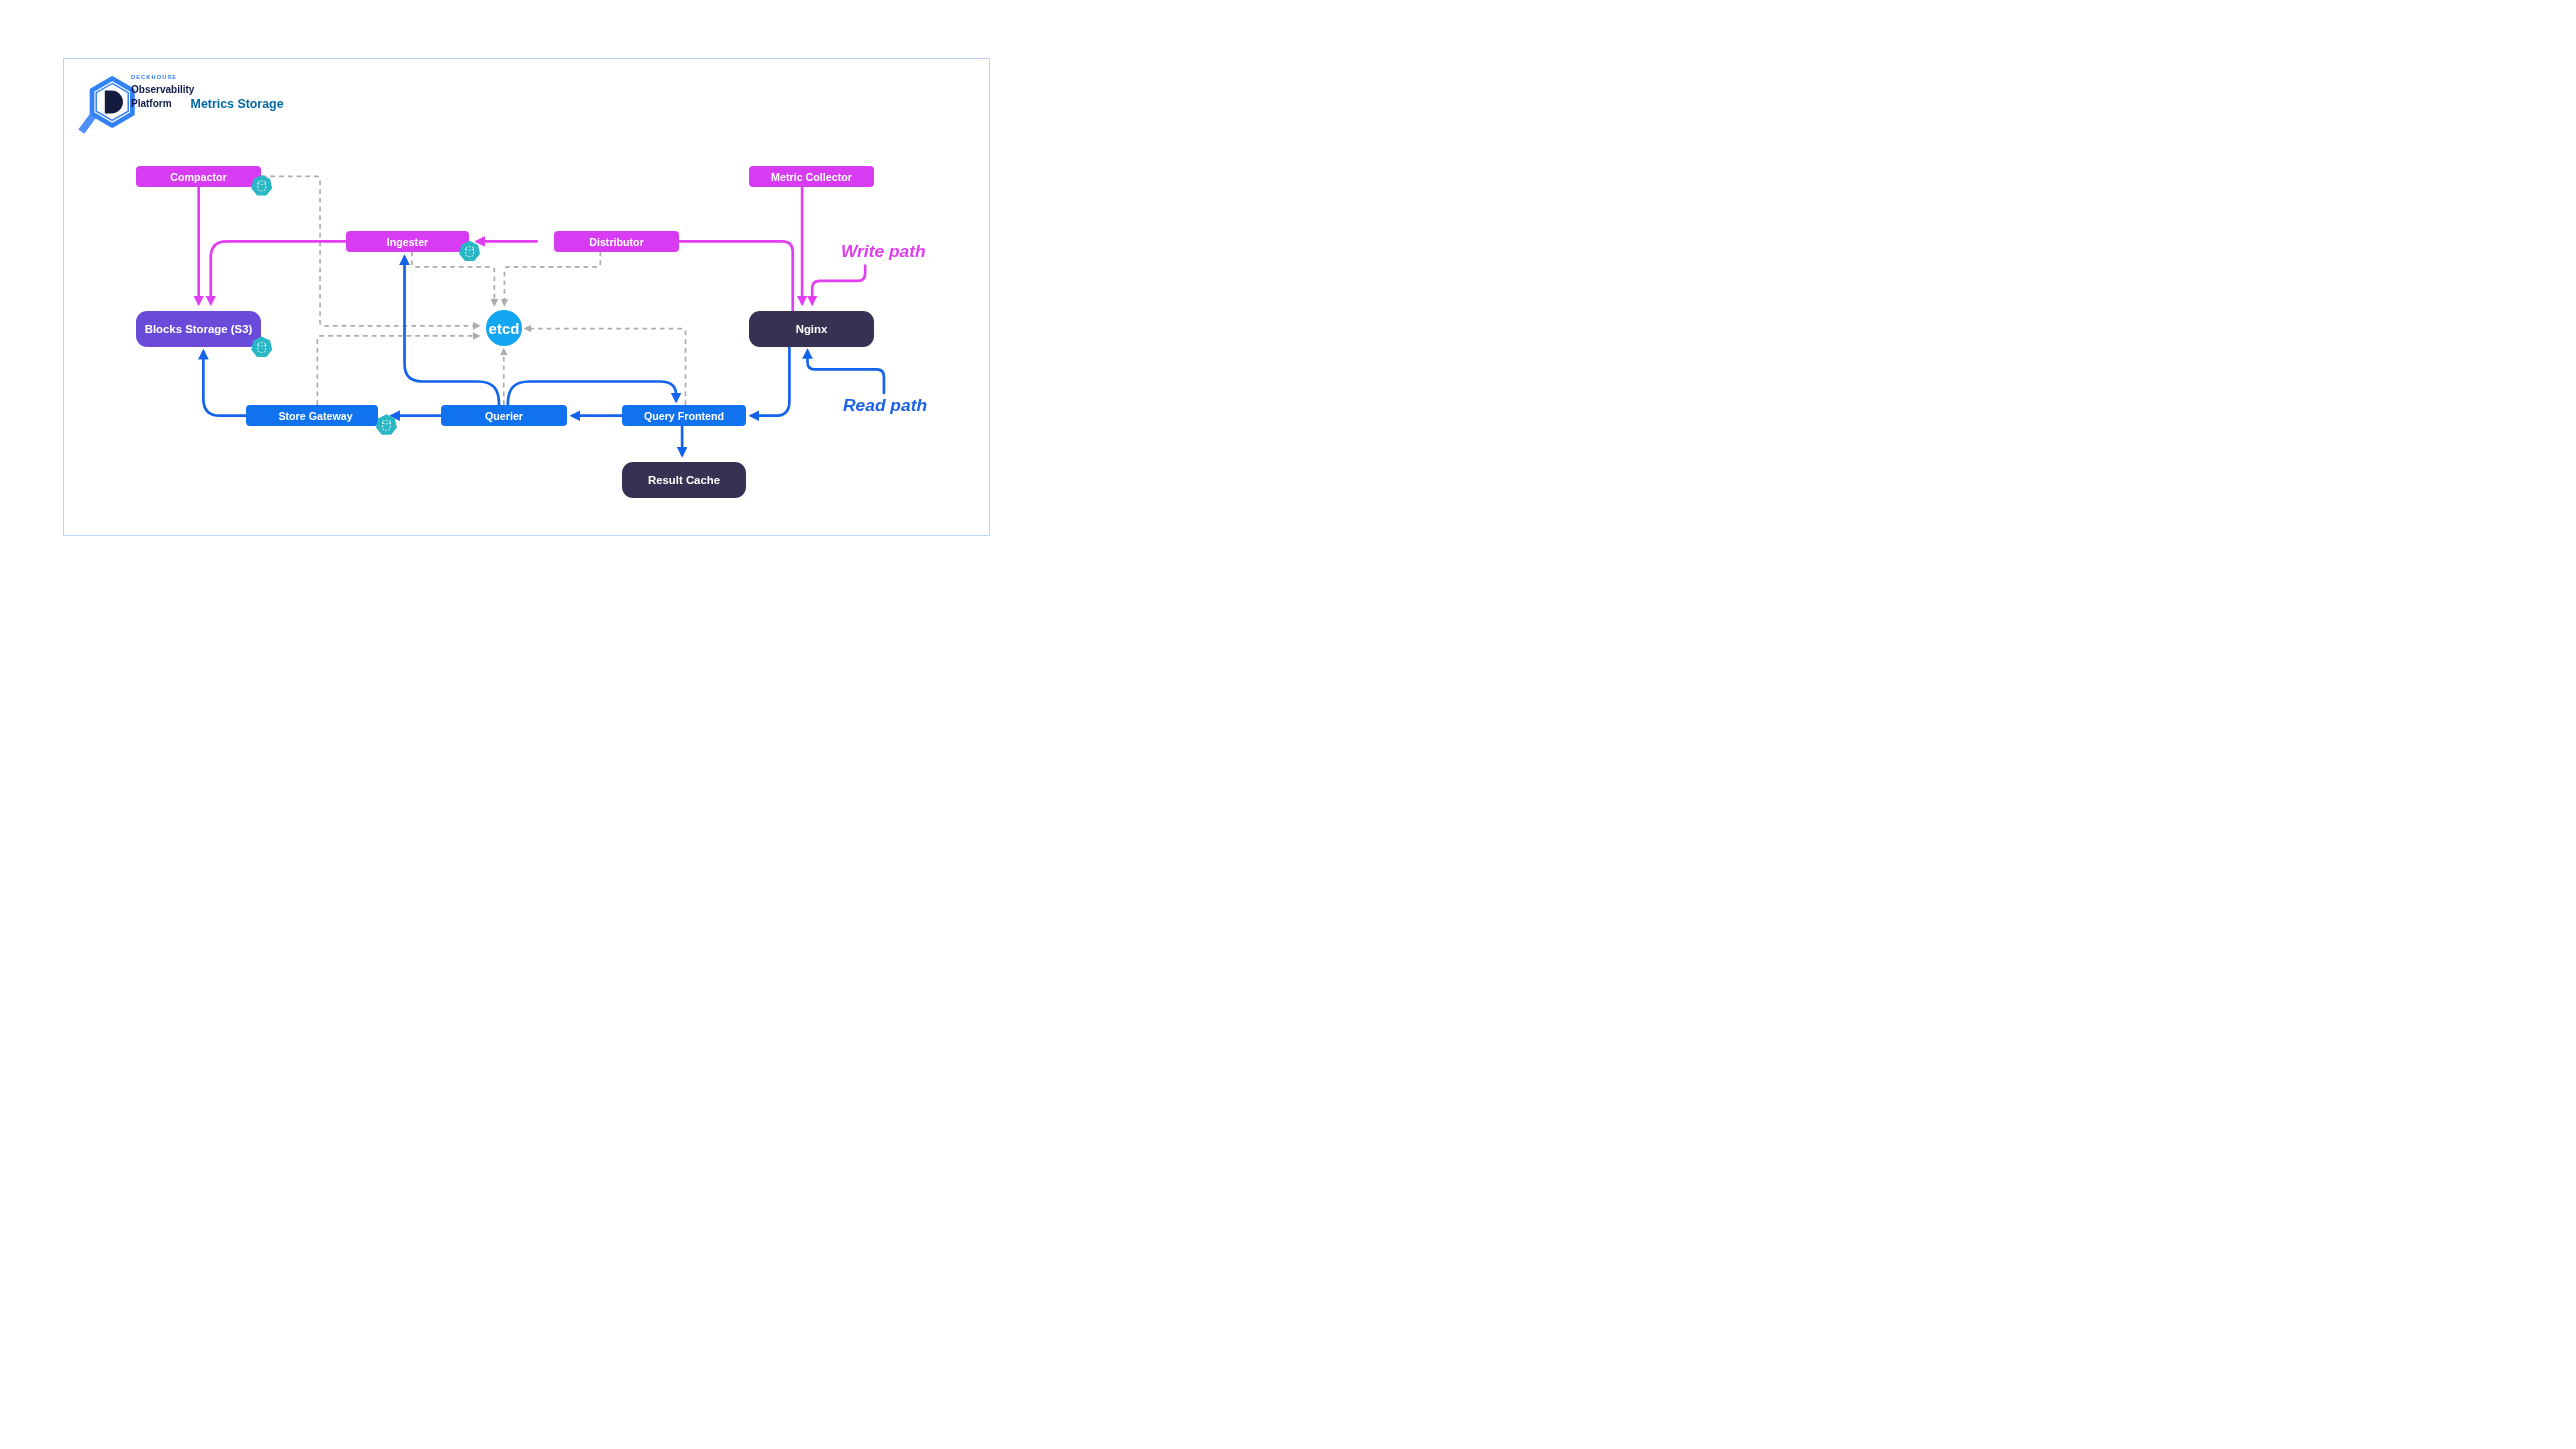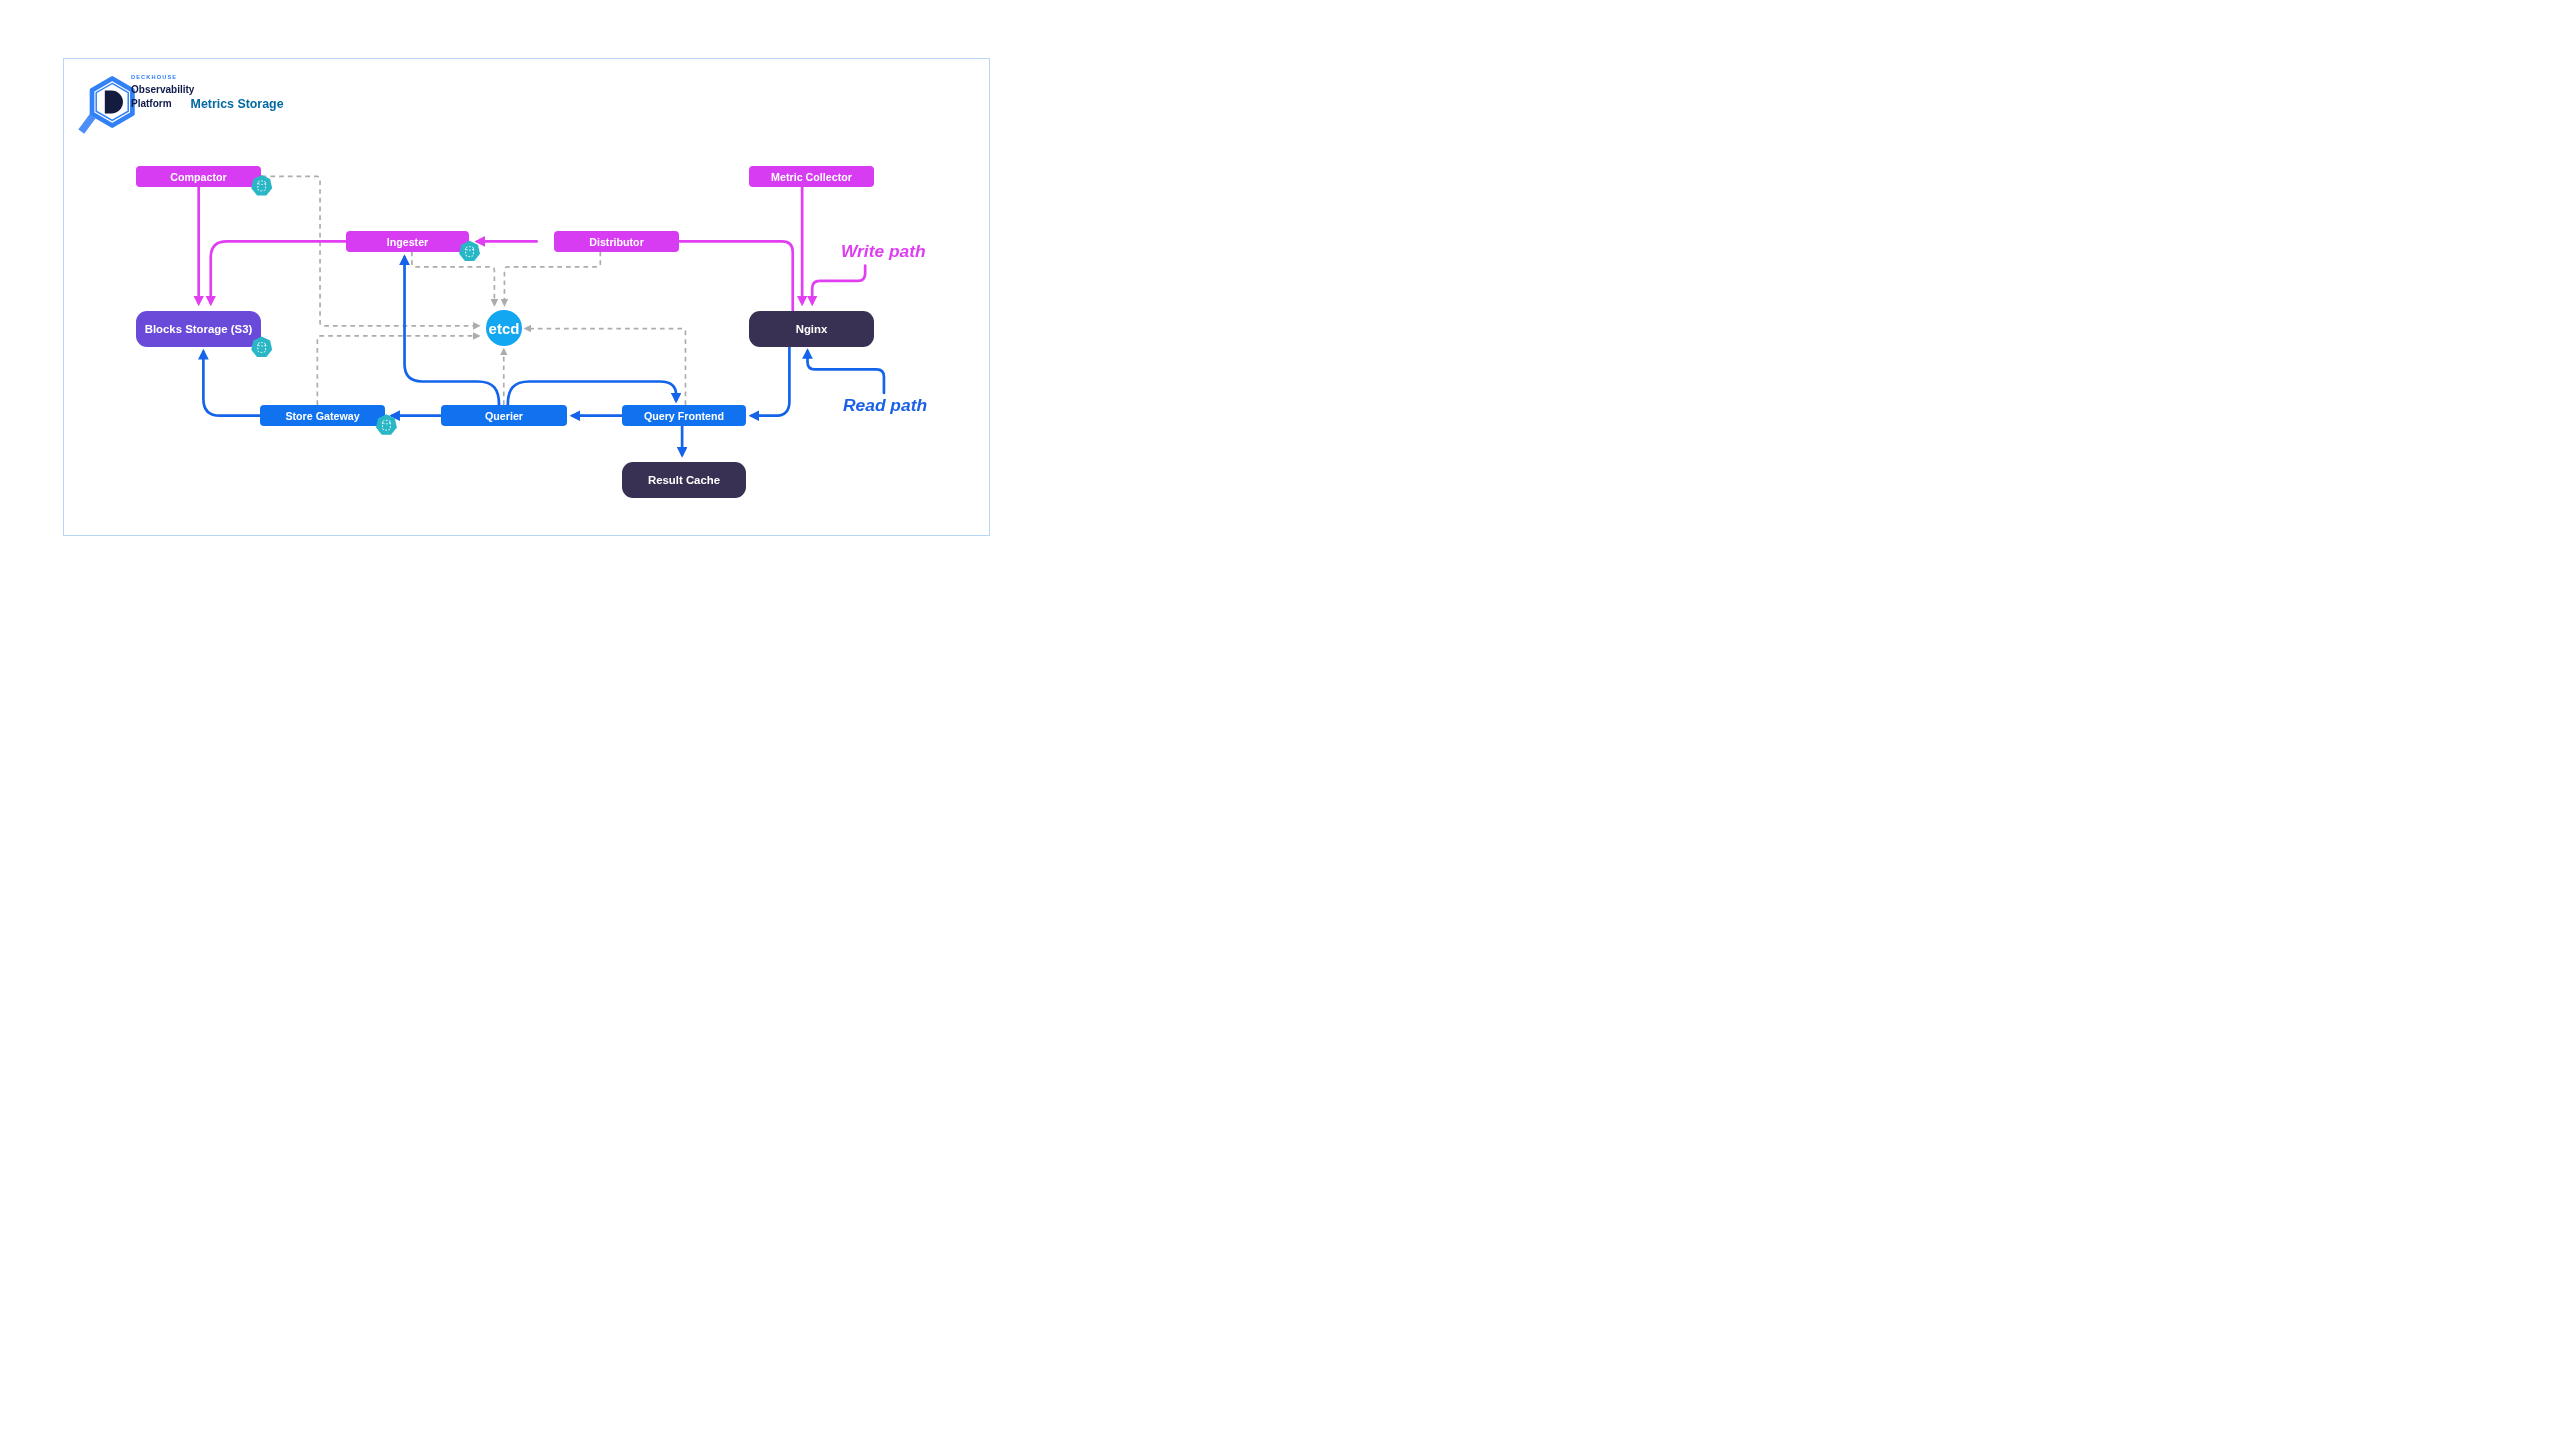--- a/index.html
+++ b/index.html
@@ -111,21 +111,21 @@
   </div>
   <div class="node big n-storage" style="left:136px;top:311px;width:125px;">
     <span>Blocks Storage (S3)</span>
   </div>
   <div class="node big n-infra" style="left:749px;top:311px;width:125px;">
     <span>Nginx</span>
   </div>
   <div class="node circle n-etcd" style="left:486px;top:310px;">
     <span>etcd</span>
   </div>
-  <div class="node pill n-read" style="left:260px;top:405px;width:125px;">
+  <div class="node pill n-read" style="left:246px;top:405px;width:125px;padding-left:7px;">
     <span>Store Gateway</span>
   </div>
   <div class="node pill n-read" style="left:441px;top:405px;width:126px;">
     <span>Querier</span>
   </div>
   <div class="node pill n-read" style="left:622px;top:405px;width:124px;">
     <span>Query Frontend</span>
   </div>
   <div class="node big n-infra" style="left:622px;top:462px;width:124px;">
     <span>Result Cache</span>

